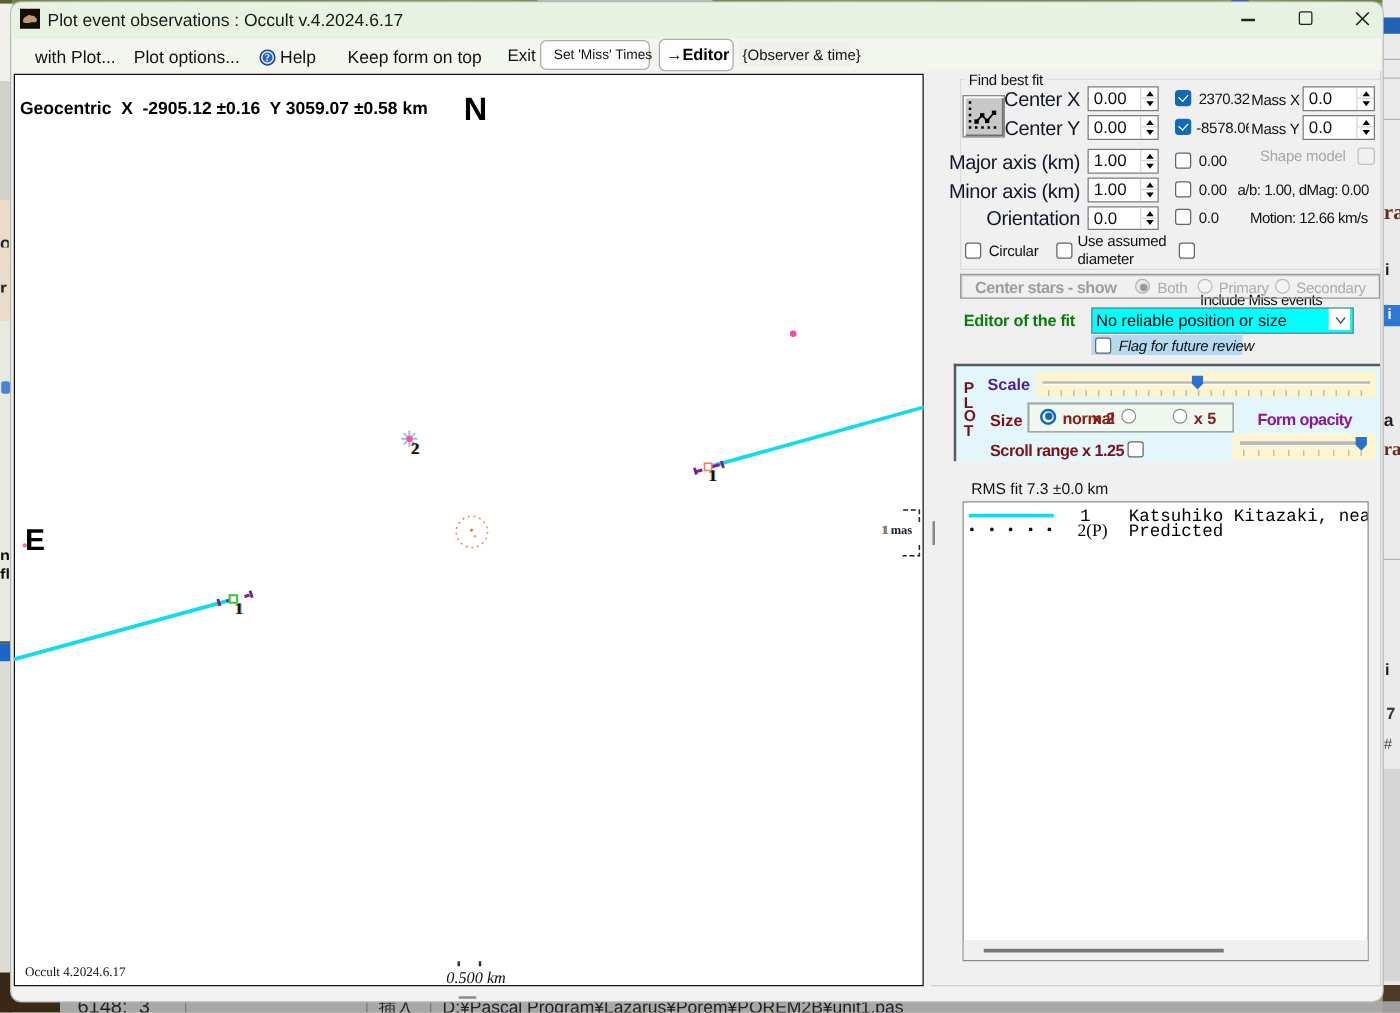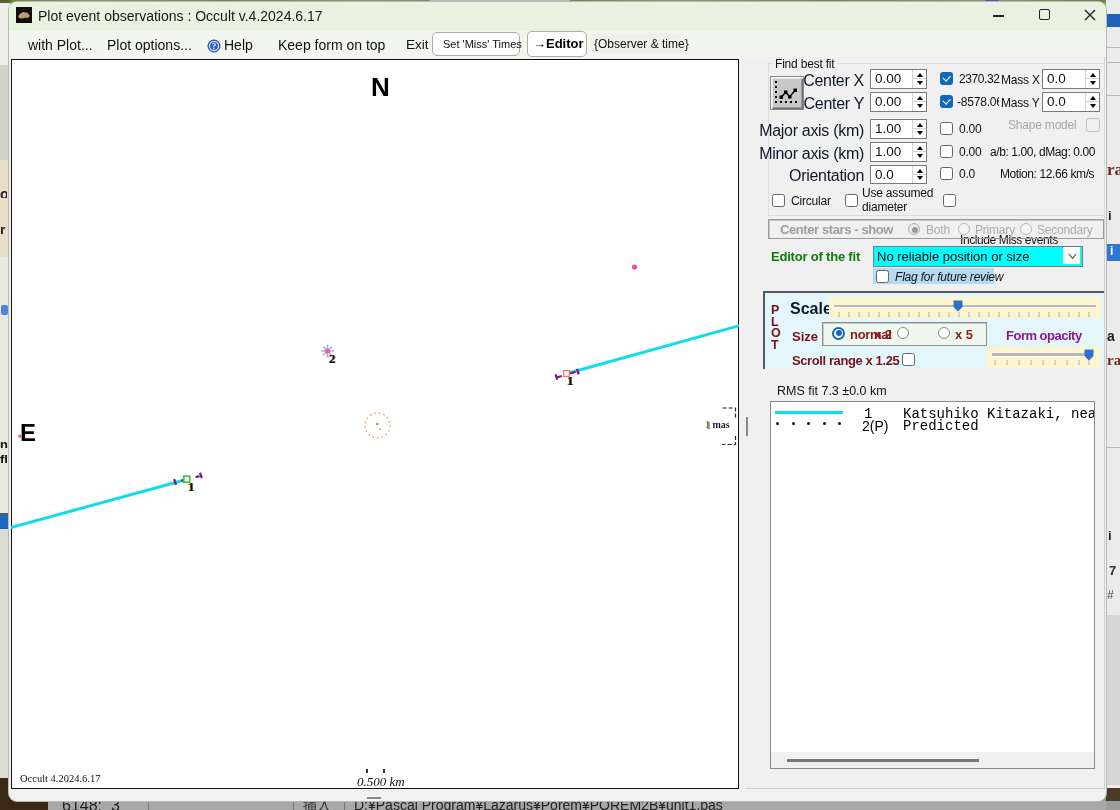--- a/index.html
+++ b/index.html
@@ -97,20 +97,21 @@
   <div class="lbl" style="left:278px;top:37px;font-size:14px;color:#111;">Keep form on top</div>
   <div class="lbl" style="left:406px;top:37px;font-size:13.5px;color:#111;">Exit</div>
   <div class="abs" style="left:432px;top:32px;width:86px;height:22px;background:#fdfdfd;border:1px solid #ababab;border-radius:5px;"></div>
   <div class="lbl" style="left:443px;top:38px;font-size:11px;color:#111;">Set 'Miss' Times</div>
   <div class="abs" style="left:527px;top:31px;width:58px;height:24px;background:#fdfdfd;border:1px solid #ababab;border-radius:5px;"></div>
   <div class="lbl" style="left:533px;top:36px;font-size:13px;font-weight:bold;color:#000;">→Editor</div>
   <div class="abs" style="left:591px;top:33px;width:90px;height:20px;background:#eef0e9;"></div>
   <div class="lbl" style="left:594px;top:37px;font-size:12px;color:#111;">{Observer &amp; time}</div>
 
   <div class="abs" style="left:11px;top:59px;width:728px;height:730px;background:#fff;border:1.5px solid #111;box-sizing:border-box;" id="plot"></div>
+  <div class="lbl" style="left:16px;top:78px;font-size:14px;font-weight:bold;color:#000;">Geocentric&nbsp; X&nbsp; -2905.12 ±0.16&nbsp; Y 3059.07 ±0.58 km</div>
   <div class="lbl" style="left:371px;top:72px;font-size:26px;font-weight:bold;color:#000;">N</div>
   <div class="lbl" style="left:20px;top:419px;font-size:24px;font-weight:bold;color:#000;">E</div>
   <div class="lbl" style="left:20px;top:773px;font-size:10.5px;color:#111;font-family:'Liberation Serif',serif;">Occult 4.2024.6.17</div>
   <div class="lbl" style="left:357px;top:774px;font-size:13px;font-style:italic;color:#111;font-family:'Liberation Serif',serif;">0.500 km</div>
   <div class="abs" style="left:366px;top:769px;width:1.5px;height:4px;background:#333;"></div>
   <div class="abs" style="left:383px;top:769px;width:1.5px;height:4px;background:#333;"></div>
 
   <svg class="abs" style="left:11px;top:59px;" width="728" height="730" viewBox="0 0 728 730">
 
     <line x1="556" y1="314.5" x2="729" y2="266.5" stroke="#12dcec" stroke-width="3"></line>
@@ -280,21 +281,21 @@
   <svg class="abs" style="left:1068px;top:253px;" width="9" height="7" viewBox="0 0 9 7">
       <path d="M1 1 L4.5 5.5 L8 1" stroke="#555" stroke-width="1.2" fill="none"></path>
     </svg>
 
   <div class="abs" style="left:873px;top:268px;width:121px;height:16px;background:#b5daf0;"></div>
   <div class="cbu" style="left:876px;top:269.5px;"></div>
   <div class="lbl" style="left:895px;top:270px;font-size:12px;font-style:italic;color:#111;letter-spacing:-0.2px;">Flag for future review</div>
 
   <div class="abs" style="left:763px;top:291px;width:341px;height:78px;background:#e2f6fc;border-top:2px solid #5a5a5a;border-left:2px solid #5a5a5a;box-sizing:border-box;"></div>
   <div class="lbl" style="left:771px;top:305px;font-size:12.5px;font-weight:bold;color:#7b1016;line-height:11.6px;">P<br>L<br>O<br>T</div>
-  <div class="lbl" style="left:790px;top:300px;font-size:16px;font-weight:bold;color:#0f172a;">Scale</div>
+  <div class="lbl" style="left:790px;top:300px;font-size:13px;font-weight:bold;color:#4c1d95;">Scale</div>
   <div class="abs" style="left:829px;top:297px;width:272px;height:21px;background:#fcf5d0;"></div>
   <div class="abs" style="left:834px;top:304.5px;width:262px;height:2.5px;background:#b9b9b9;border-bottom:1px solid #fff;"></div>
   <svg class="abs" style="left:953px;top:300px;" width="10" height="12" viewBox="0 0 10 12">
     <path d="M0.5 0.5 H9.5 V7 L5 11.5 L0.5 7 Z" fill="#2b72cc"></path>
   </svg>
   <svg class="abs" style="left:834px;top:312px;" width="262" height="6" viewBox="0 0 262 6">
     <g stroke="#b4b4b4" stroke-width="1">
       <line x1="5" y1="0" x2="5" y2="5"></line>
         <line x1="15" y1="0" x2="15" y2="5"></line>
         <line x1="25" y1="0" x2="25" y2="5"></line>
@@ -358,18 +359,18 @@
 
   <div class="abs" style="left:770px;top:401px;width:325px;height:368px;background:#fff;border:1px solid #8a8a8a;box-sizing:border-box;overflow:hidden;">
     <div class="abs" style="left:4px;top:9px;width:68px;height:3px;background:#12dcec;"></div>
     <div class="lbl" style="left:93px;top:3.5px;font-size:14px;color:#000;font-family:'Liberation Mono',monospace;">1</div>
     <div class="lbl" style="left:132px;top:3.5px;font-size:14px;color:#000;font-family:'Liberation Mono',monospace;">Katsuhiko Kitazaki, nea</div>
     <div class="abs" style="left:5px;top:20px;width:3px;height:3px;background:#111;border-radius:50%;"></div>
     <div class="abs" style="left:20.5px;top:20px;width:3px;height:3px;background:#111;border-radius:50%;"></div>
     <div class="abs" style="left:36px;top:20px;width:3px;height:3px;background:#111;border-radius:50%;"></div>
     <div class="abs" style="left:51.5px;top:20px;width:3px;height:3px;background:#111;border-radius:50%;"></div>
     <div class="abs" style="left:67px;top:20px;width:3px;height:3px;background:#111;border-radius:50%;"></div>
-    <div class="lbl" style="left:91px;top:16px;font-size:14px;color:#000;font-family:Liberation Sans, sans-serif;">2(P)</div>
+    <div class="lbl" style="left:91px;top:16px;font-size:14px;color:#000;font-family:Liberation Serif, serif;">2(P)</div>
     <div class="lbl" style="left:132px;top:16px;font-size:14px;color:#000;font-family:'Liberation Mono',monospace;">Predicted</div>
   </div>
   <div class="abs" style="left:771px;top:752px;width:323px;height:16px;background:#f0f0f0;"></div>
   <div class="abs" style="left:787px;top:759px;width:192px;height:2.5px;background:#787878;"></div>
 </div>
 
 </body></html>

